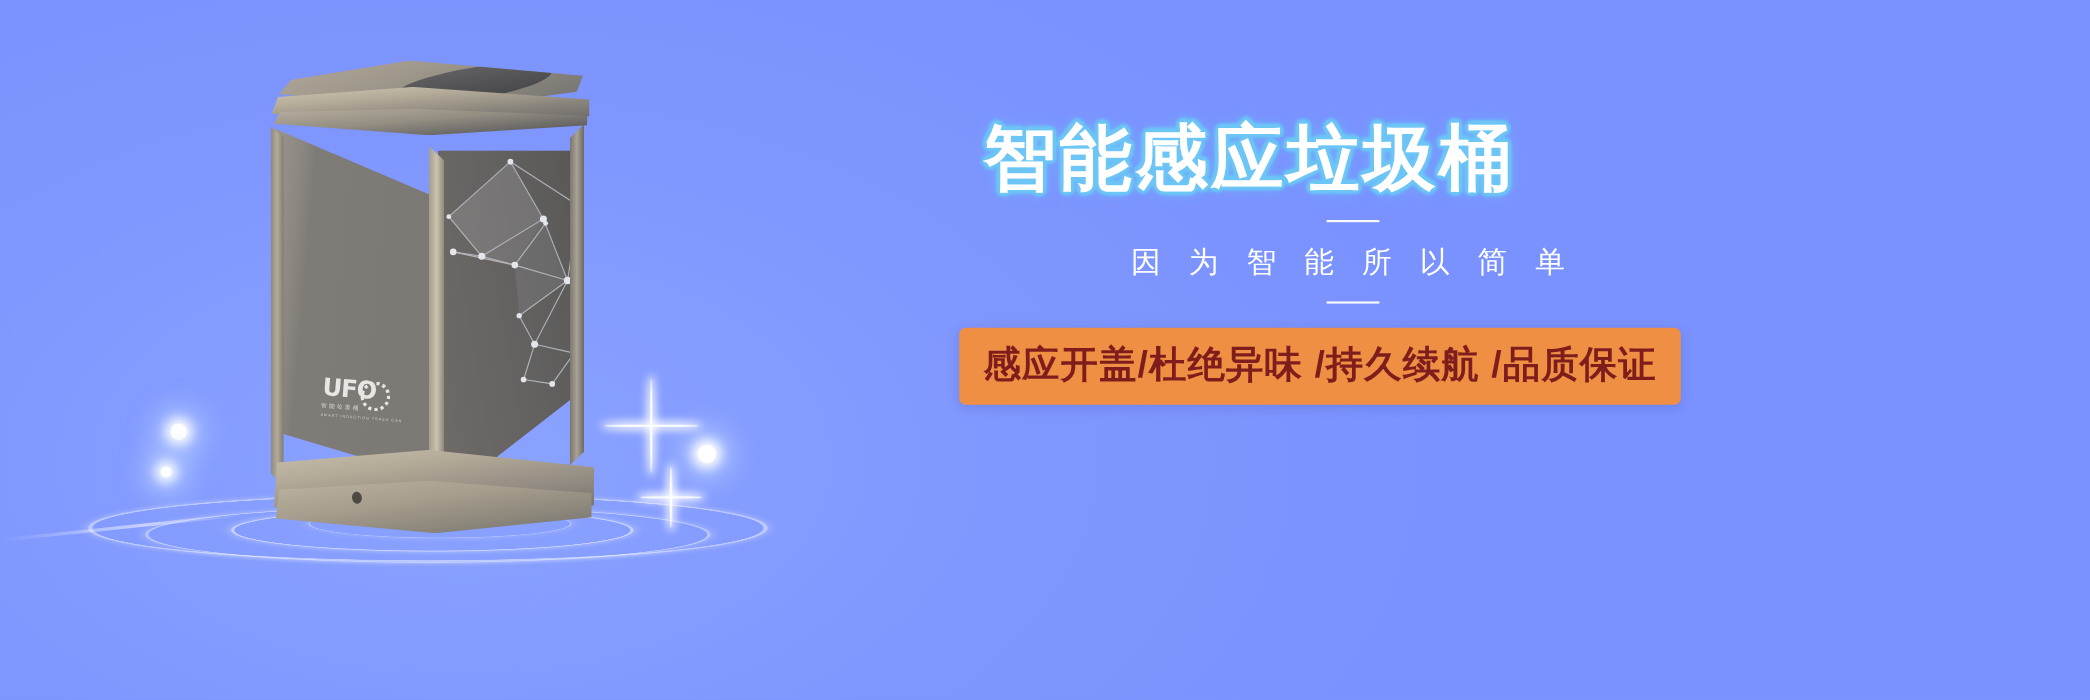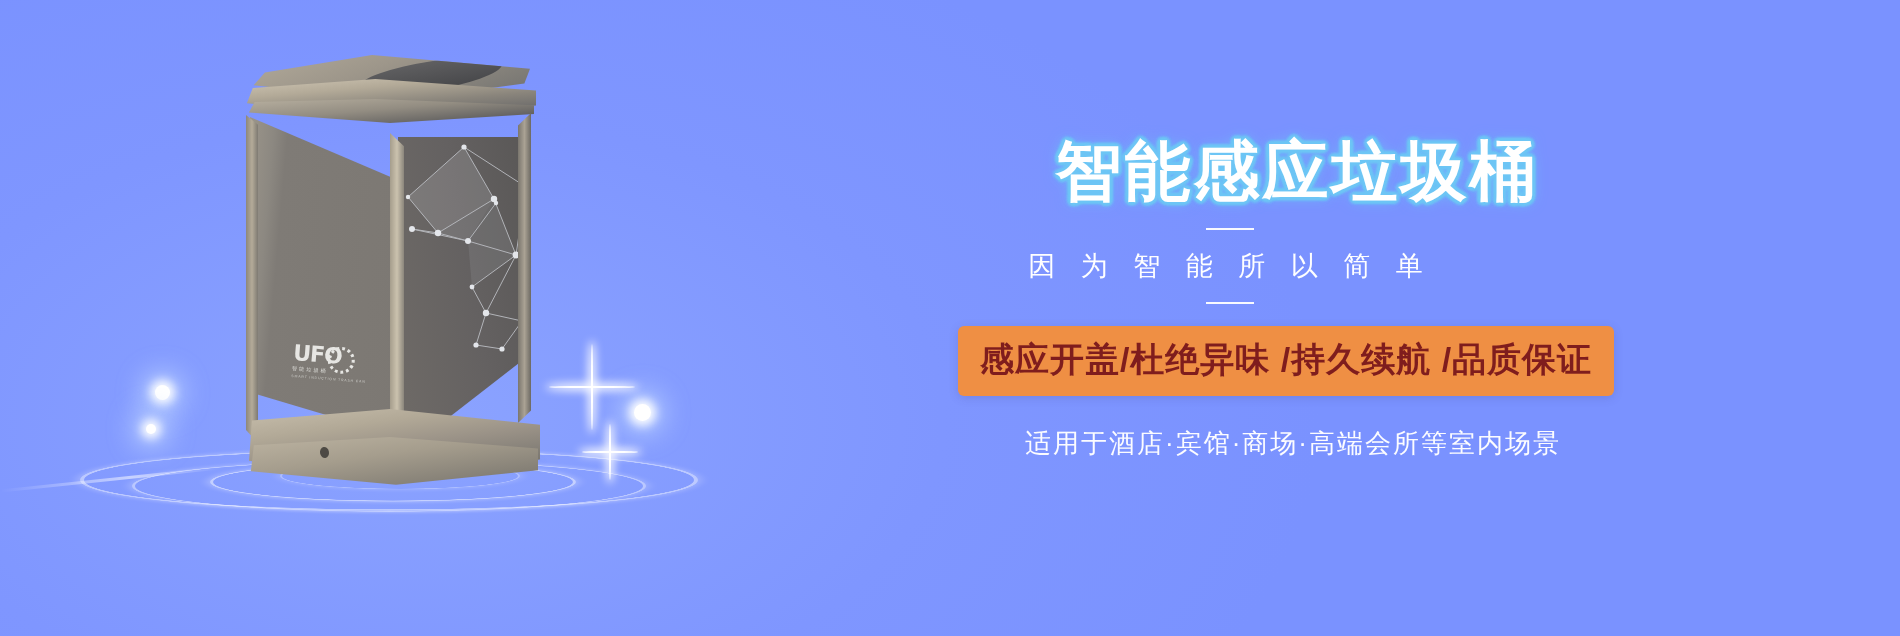--- a/index.html
+++ b/index.html
@@ -134,21 +134,21 @@
   .logo .lcn{font-size:5px;color:#e2e2de;letter-spacing:2.2px;margin-top:1px;}
   .logo .lcn2{font-size:3.4px;color:#d4d4d0;letter-spacing:.9px;margin-top:3px;}
   .constellation{position:absolute;left:152px;top:180px;width:140px;height:225px;opacity:.9;}
 
   .bin-shadow{
     position:absolute;left:250px;top:440px;width:300px;height:40px;
     background:radial-gradient(ellipse at center, rgba(60,70,140,.30) 0%, rgba(60,70,140,0) 70%);
   }
 
   
-  .copy{position:absolute;left:880px;top:132px;width:820px;text-align:center;}
+  .copy{position:absolute;left:880px;top:104px;width:820px;}
 
   .title{
     font-size:66px;font-weight:bold;color:#ffffff;letter-spacing:3px;
     line-height:78px;white-space:nowrap;
     text-shadow:
       0 0 4px #6ec6f5, 0 0 4px #6ec6f5,
       3px 0 3px #6ec6f5, -3px 0 3px #6ec6f5,
       0 3px 3px #6ec6f5, 0 -3px 3px #6ec6f5,
       2px 2px 3px #6ec6f5, -2px -2px 3px #6ec6f5,
       2px -2px 3px #6ec6f5, -2px 2px 3px #6ec6f5,
@@ -283,16 +283,15 @@
     <div class="subline">
       <span class="dash"></span>
       <span class="txt">因 为 智 能   所 以 简 单</span>
       <span class="dash"></span>
     </div>
 
     <div class="feature">
       <span class="txt">感应开盖/杜绝异味 /持久续航 /品质保证</span>
     </div>
 
-    <div class="scenes">适用于酒店·宾馆·商场·高端会所等室内场景</div>
   </div>
 
 </div>
 
 </body></html>

